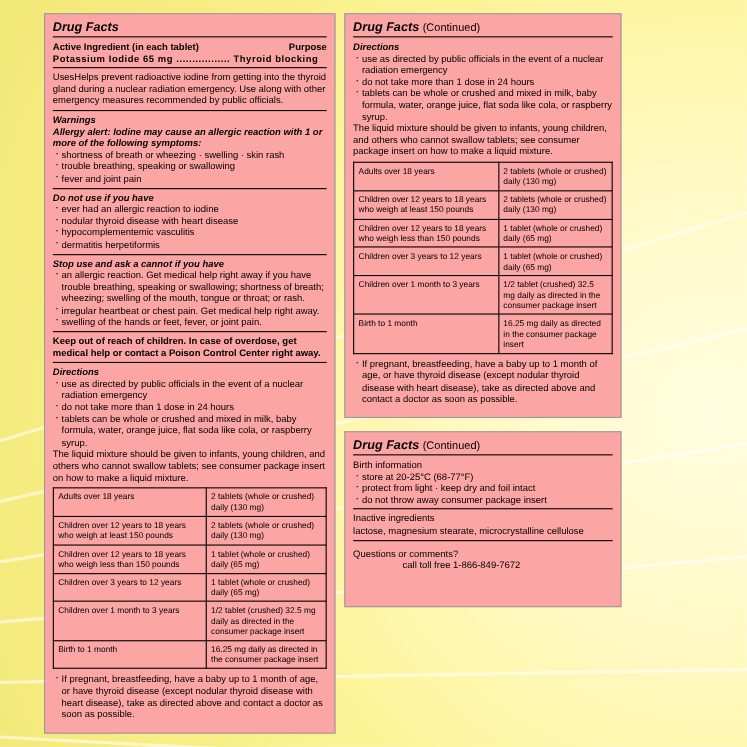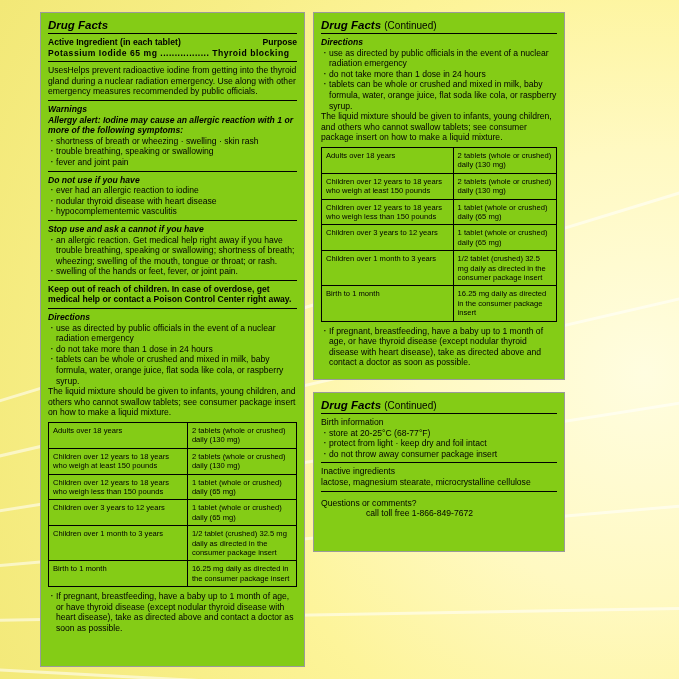--- a/index.html
+++ b/index.html
@@ -8,21 +8,21 @@
     font-family:"Liberation Sans", sans-serif;
     background:
       radial-gradient(circle at 95% 55%, #fffde0 0%, #fff9c2 30%, #fdf49a 55%, #f7ee86 75%, #f2e877 100%);
     position:relative;overflow:hidden;
   }
   .rays{position:absolute;inset:0;pointer-events:none;}
   .ray{position:absolute;left:-10%;width:130%;height:3px;background:rgba(255,255,255,.55);transform-origin:0 0;}
   .wrap{position:absolute;inset:0;}
 
   .panel{
-    position:absolute;background:#84cc16;border:1px solid #9a9a9a;
+    position:absolute;background:#fca5a5;border:1px solid #9a9a9a;
     box-sizing:border-box;
   }
   .panel-inner{padding:6px 7px 7px 7px;}
   .title{font-weight:bold;font-style:italic;font-size:11.5px;color:#000;}
   .title .cont{font-style:normal;font-weight:normal;font-size:10px;}
   .hr{border-top:1px solid #000;margin:2px 0 3px 0;}
   .hr-thin{border-top:1px solid #000;margin:3px 0 3px 0;}
   .line{font-size:8.6px;line-height:10.6px;color:#000;}
   .b{font-weight:bold;}
   .bi{font-weight:bold;font-style:italic;}
@@ -89,26 +89,28 @@
         <li>trouble breathing, speaking or swallowing</li>
         <li>fever and joint pain</li>
       </ul>
       <div class="hr-thin"></div>
 
       <div class="line bi">Do not use if you have</div>
       <ul class="ul">
         <li>ever had an allergic reaction to iodine</li>
         <li>nodular thyroid disease with heart disease</li>
         <li>hypocomplementemic vasculitis</li>
+        <li>dermatitis herpetiformis</li>
       </ul>
       <div class="hr-thin"></div>
 
       <div class="line bi">Stop use and ask a cannot if you have</div>
       <ul class="ul">
         <li>an allergic reaction. Get medical help right away if you have trouble breathing, speaking or swallowing; shortness of breath; wheezing; swelling of the mouth, tongue or throat; or rash.</li>
+        <li>irregular heartbeat or chest pain. Get medical help right away.</li>
         <li>swelling of the hands or feet, fever, or joint pain.</li>
       </ul>
       <div class="hr-thin"></div>
 
       <div class="line b">Keep out of reach of children.          In case of overdose, get medical help or contact a Poison Control Center right away.</div>
       <div class="hr-thin"></div>
 
       <div class="line bi">Directions</div>
       <ul class="ul">
         <li>use as directed by public officials in the event of a nuclear radiation emergency</li>

